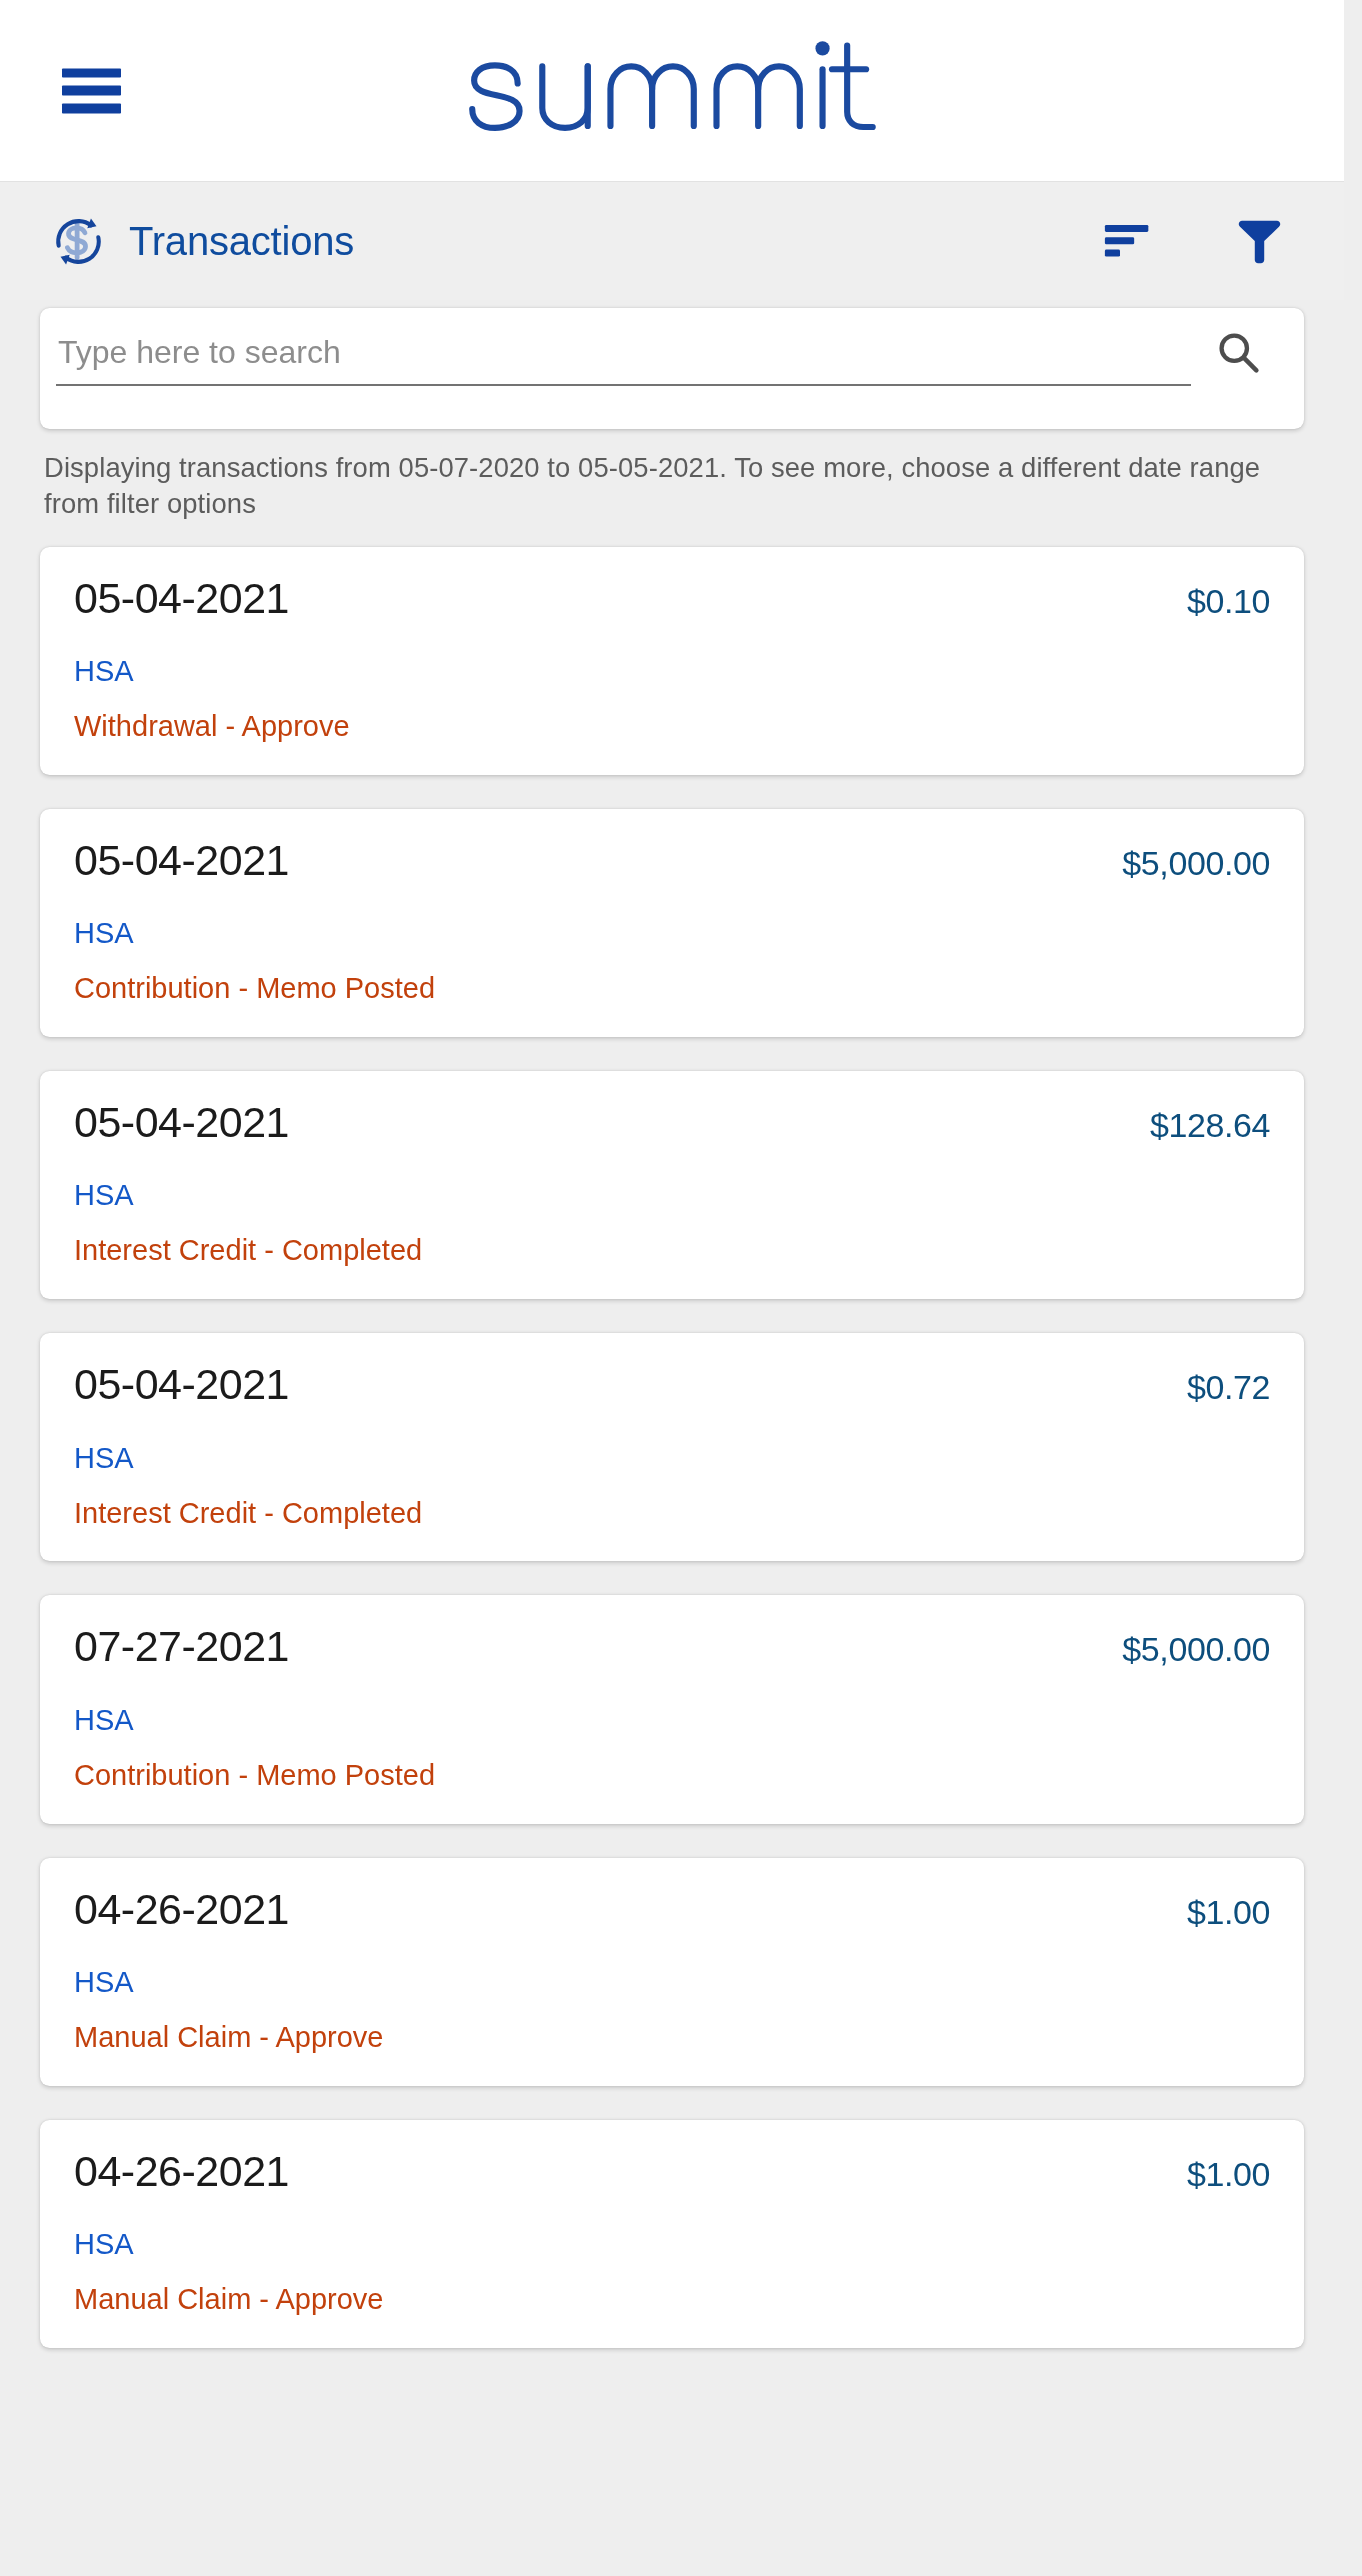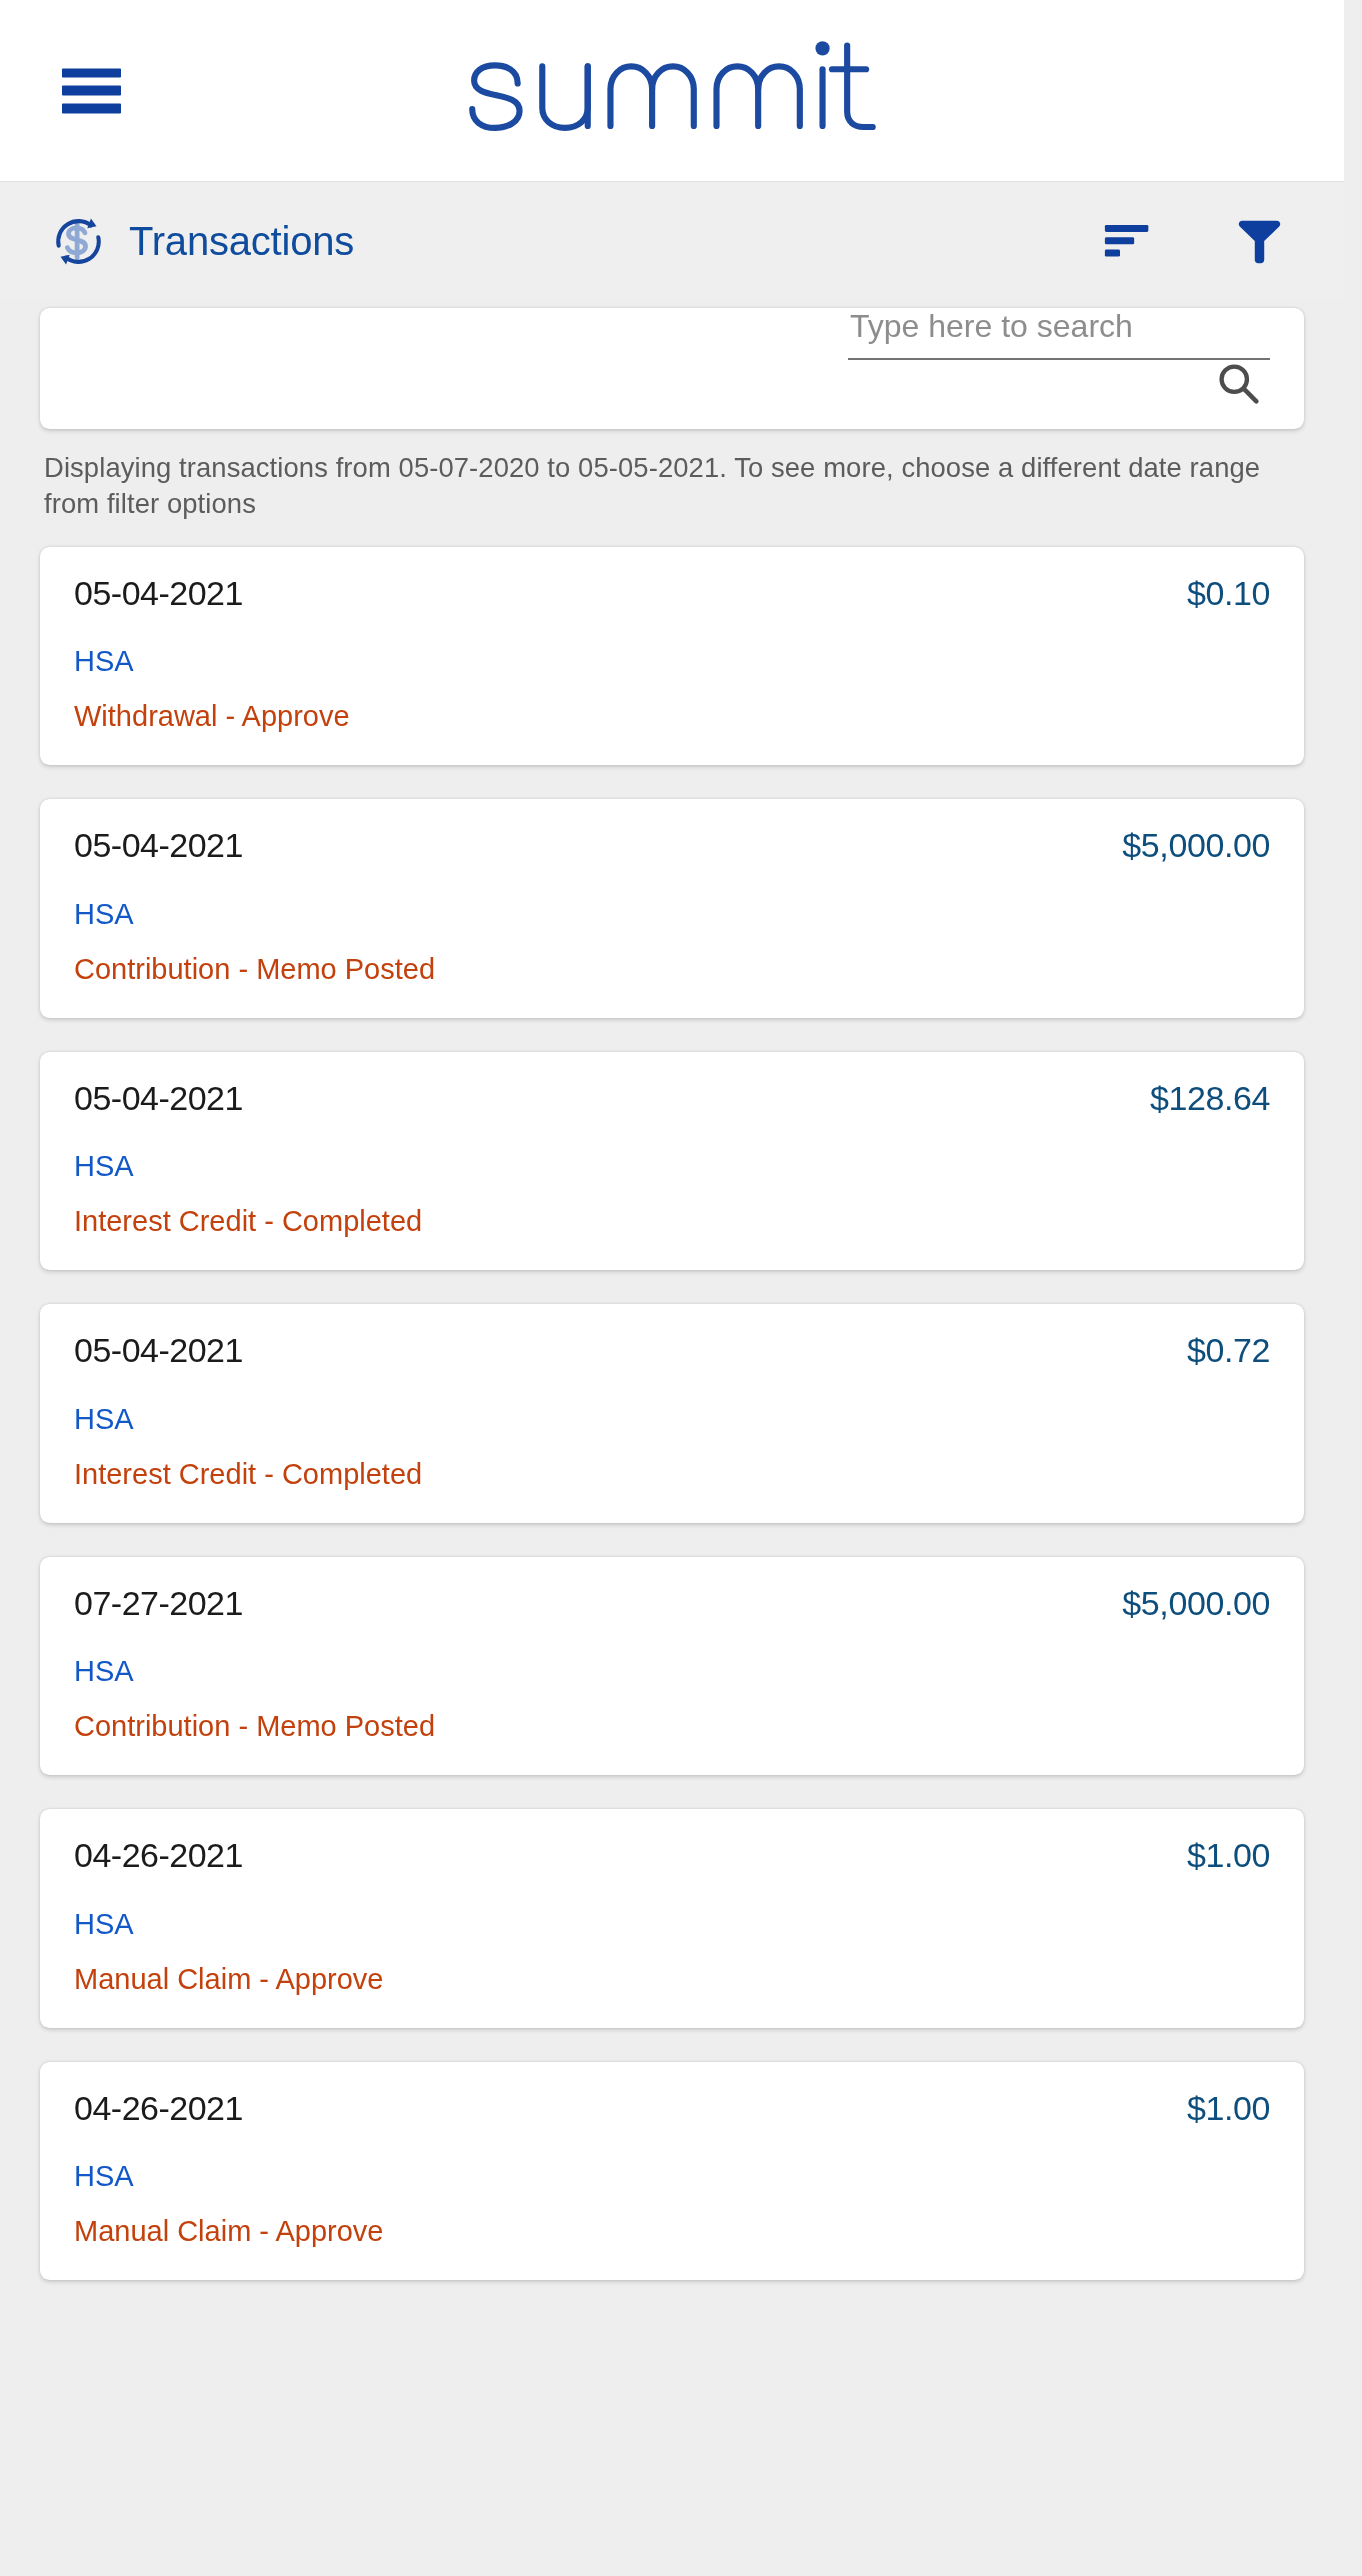--- a/index.html
+++ b/index.html
@@ -118,23 +118,22 @@
     padding: 0 40px;
     margin-top: 7.6px;
   }
 
   .search-card {
     background: #ffffff;
     border-radius: 9.5px;
     box-shadow: 0 1.9px 4.7px rgba(0,0,0,0.16), 0 0 1.9px rgba(0,0,0,0.10);
     height: 121px;
     display: flex;
-    align-items: flex-end;
+    align-items: center;
     padding: 0 34px 17px 16px;
-    flex-direction: column;
   }
 
   .search-field {
     flex: 1 1 auto;
     border: none;
     border-bottom: 2.8px solid #737373;
     background: transparent;
     font-family: "Liberation Sans", sans-serif;
     font-size: 32px;
     color: #3c3c3c;
@@ -186,21 +185,21 @@
 
   .txn-row-top {
     display: flex;
     align-items: baseline;
     justify-content: space-between;
     gap: 19px;
   }
 
   .txn-date {
     color: #1b1b1b;
-    font-size: 34px;
+    font-size: 43px;
     font-weight: 400;
     letter-spacing: -0.5px;
     line-height: 1.08;
     white-space: nowrap;
   }
 
   .txn-amount {
     color: #0d4e7d;
     font-size: 34px;
     font-weight: 400;

